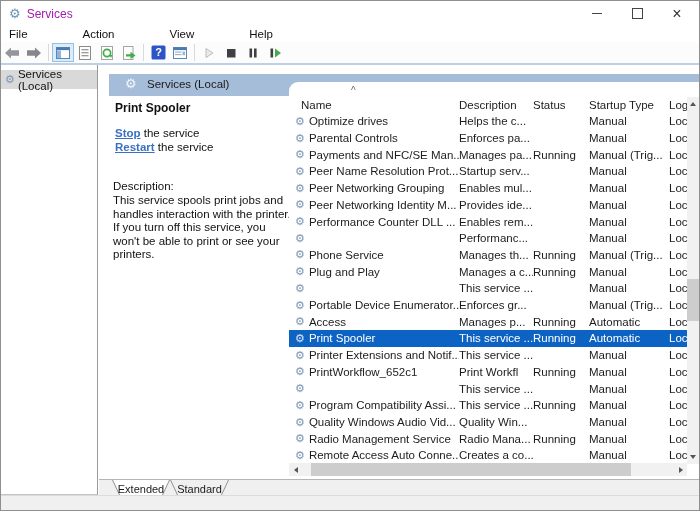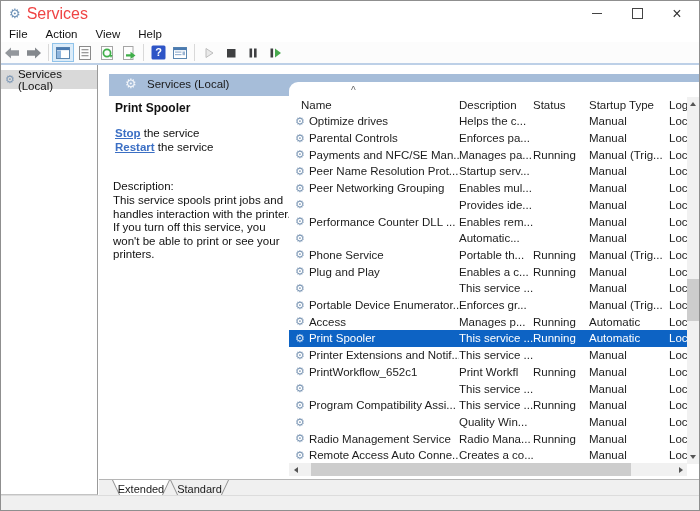--- a/index.html
+++ b/index.html
@@ -2,29 +2,29 @@
 <html style="--sel: #0d63c4; --band: #a6bdd9; --link: #3b6fc4;"><head>
 <meta charset="utf-8">
 <style>
   html,body{margin:0;padding:0;background:#fff;}
   #window{position:relative;width:700px;height:511px;box-sizing:border-box;border:1px solid #8f8f8f;
     background:#fff;font-family:"Liberation Sans",sans-serif;font-size:12px;color:#111;overflow:hidden;}
 
   
   .titlebar{position:absolute;left:0;top:0;right:0;height:25px;background:#fff;display:flex;align-items:center;}
   .title-gear{margin-left:8px;font-size:13px;color:#6f93b8;line-height:1;}
-  .title-text{margin-left:6px;font-size:16px;color:#ef4444;}
+  .title-text{margin-left:6px;font-size:12px;color:#a21caf;}
   .win-controls{position:absolute;right:2px;top:0;height:25px;display:flex;}
   .win-btn{width:40px;height:25px;display:flex;align-items:center;justify-content:center;color:#333;}
   .min-bar{width:10px;height:1px;background:#444;}
   .max-box{width:9px;height:9px;border:1px solid #444;}
   .close-x{font-size:16px;line-height:1;color:#333;}
 
   
-  .menubar{position:absolute;left:0;top:25px;right:0;height:16px;display:flex;align-items:center;font-size:11.5px;background:#fff;}
+  .menubar{position:absolute;left:0;top:25px;right:0;height:16px;display:flex;align-items:center;font-size:11.5px;background:#fff;gap:37px;}
   .menu-item{padding:0 9px;}
   .menu-item:first-child{padding-left:8px;}
 
   
   .toolbar{position:absolute;left:0;top:41px;right:0;height:21px;background:#fcfcfc;display:flex;align-items:center;}
   .tbtn{width:22px;height:19px;display:flex;align-items:center;justify-content:center;flex:0 0 auto;}
   .tbtn.highlight{background:#dcecf9;border:1px solid #90c3ea;box-sizing:border-box;}
   .tsep{width:1px;height:17px;background:#d9d9d9;margin:0 3px;flex:0 0 auto;}
   .toolbar svg{display:block;}
 
@@ -283,61 +283,62 @@
       <span>Peer Networking Grouping</span>
     </div>
     <div>Enables mul...</div>
     <div></div>
     <div>Manual</div>
     <div>Loc</div>
   </div>
           <div class="row">
     <div class="c-name">
       <span class="gear">⚙</span>
+      <span>Peer Networking Identity M...</span>
     </div>
     <div>Provides ide...</div>
     <div></div>
     <div>Manual</div>
     <div>Loc</div>
   </div>
           <div class="row">
     <div class="c-name">
       <span class="gear">⚙</span>
       <span>Performance Counter DLL ...</span>
     </div>
     <div>Enables rem...</div>
     <div></div>
     <div>Manual</div>
     <div>Loc</div>
   </div>
           <div class="row">
     <div class="c-name">
       <span class="gear">⚙</span>
     </div>
-    <div>Automatic...</div>
+    <div>Performanc...</div>
     <div></div>
     <div>Manual</div>
     <div>Loc</div>
   </div>
           <div class="row">
     <div class="c-name">
       <span class="gear">⚙</span>
       <span>Phone Service</span>
     </div>
-    <div>Portable th...</div>
+    <div>Manages th...</div>
     <div>Running</div>
     <div>Manual (Trig...</div>
     <div>Loc</div>
   </div>
           <div class="row">
     <div class="c-name">
       <span class="gear">⚙</span>
       <span>Plug and Play</span>
     </div>
-    <div>Enables a c...</div>
+    <div>Manages a c...</div>
     <div>Running</div>
     <div>Manual</div>
     <div>Loc</div>
   </div>
           <div class="row">
     <div class="c-name">
       <span class="gear">⚙</span>
     </div>
     <div>This service ...</div>
     <div></div>
@@ -409,20 +410,21 @@
       <span>Program Compatibility Assi...</span>
     </div>
     <div>This service ...</div>
     <div>Running</div>
     <div>Manual</div>
     <div>Loc</div>
   </div>
           <div class="row">
     <div class="c-name">
       <span class="gear">⚙</span>
+      <span>Quality Windows Audio Vid...</span>
     </div>
     <div>Quality Win...</div>
     <div></div>
     <div>Manual</div>
     <div>Loc</div>
   </div>
           <div class="row">
     <div class="c-name">
       <span class="gear">⚙</span>
       <span>Radio Management Service</span>

